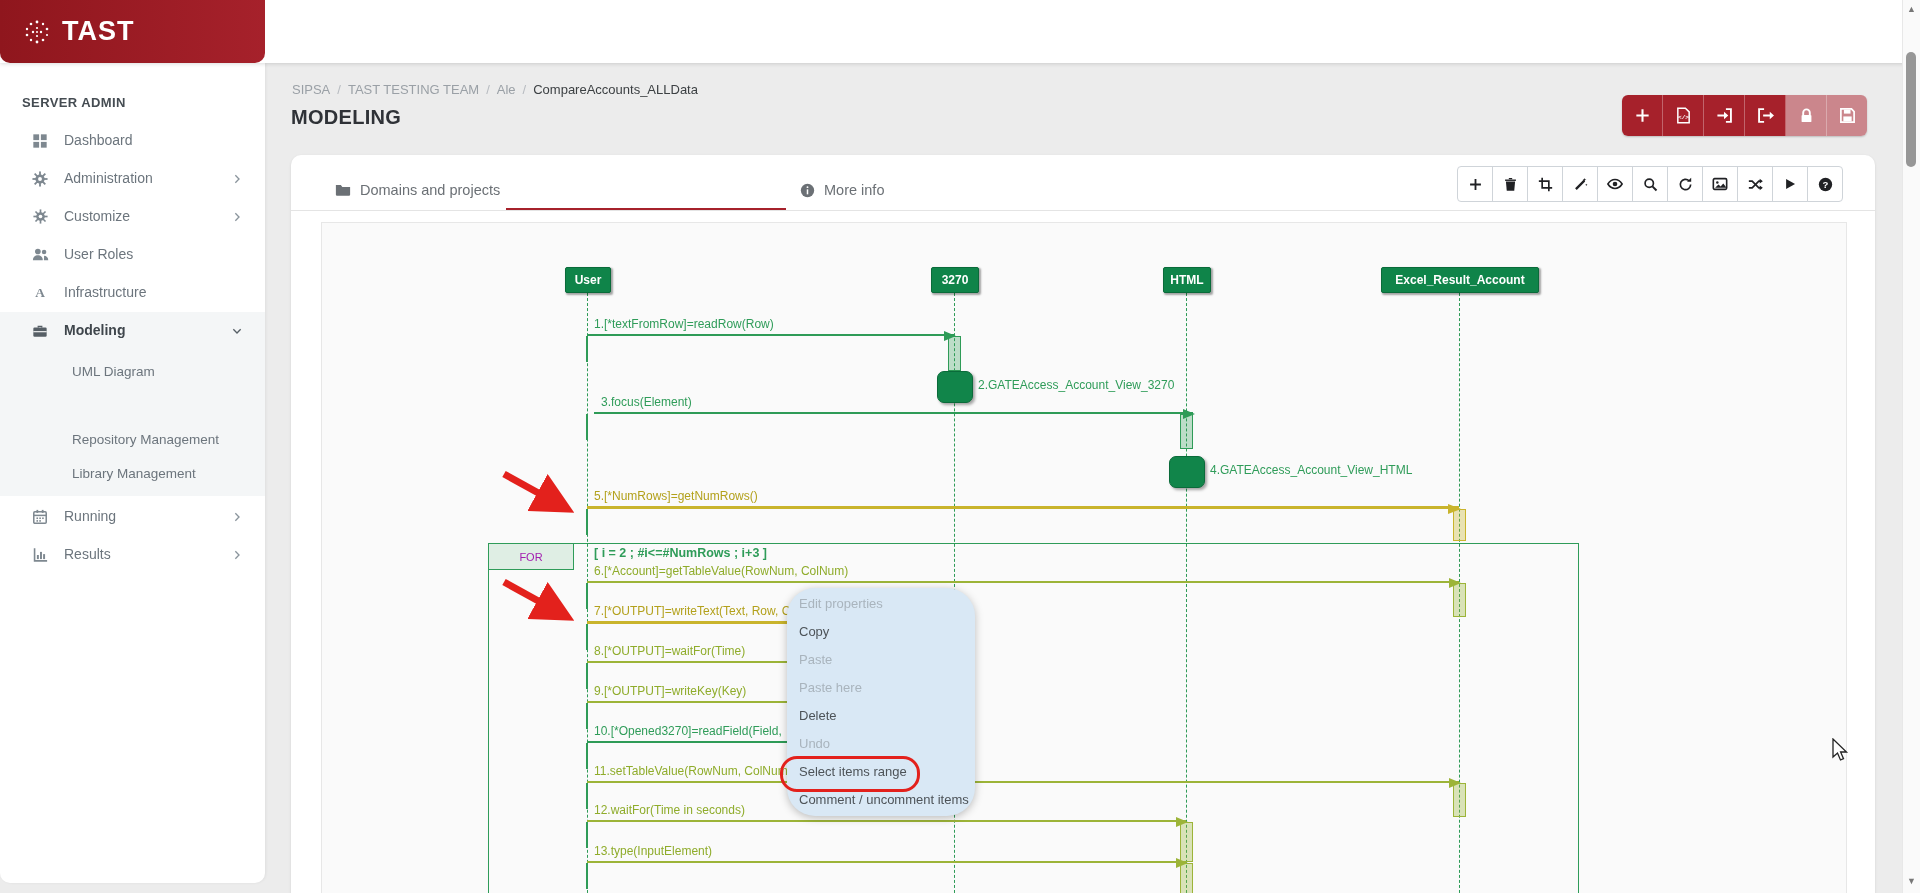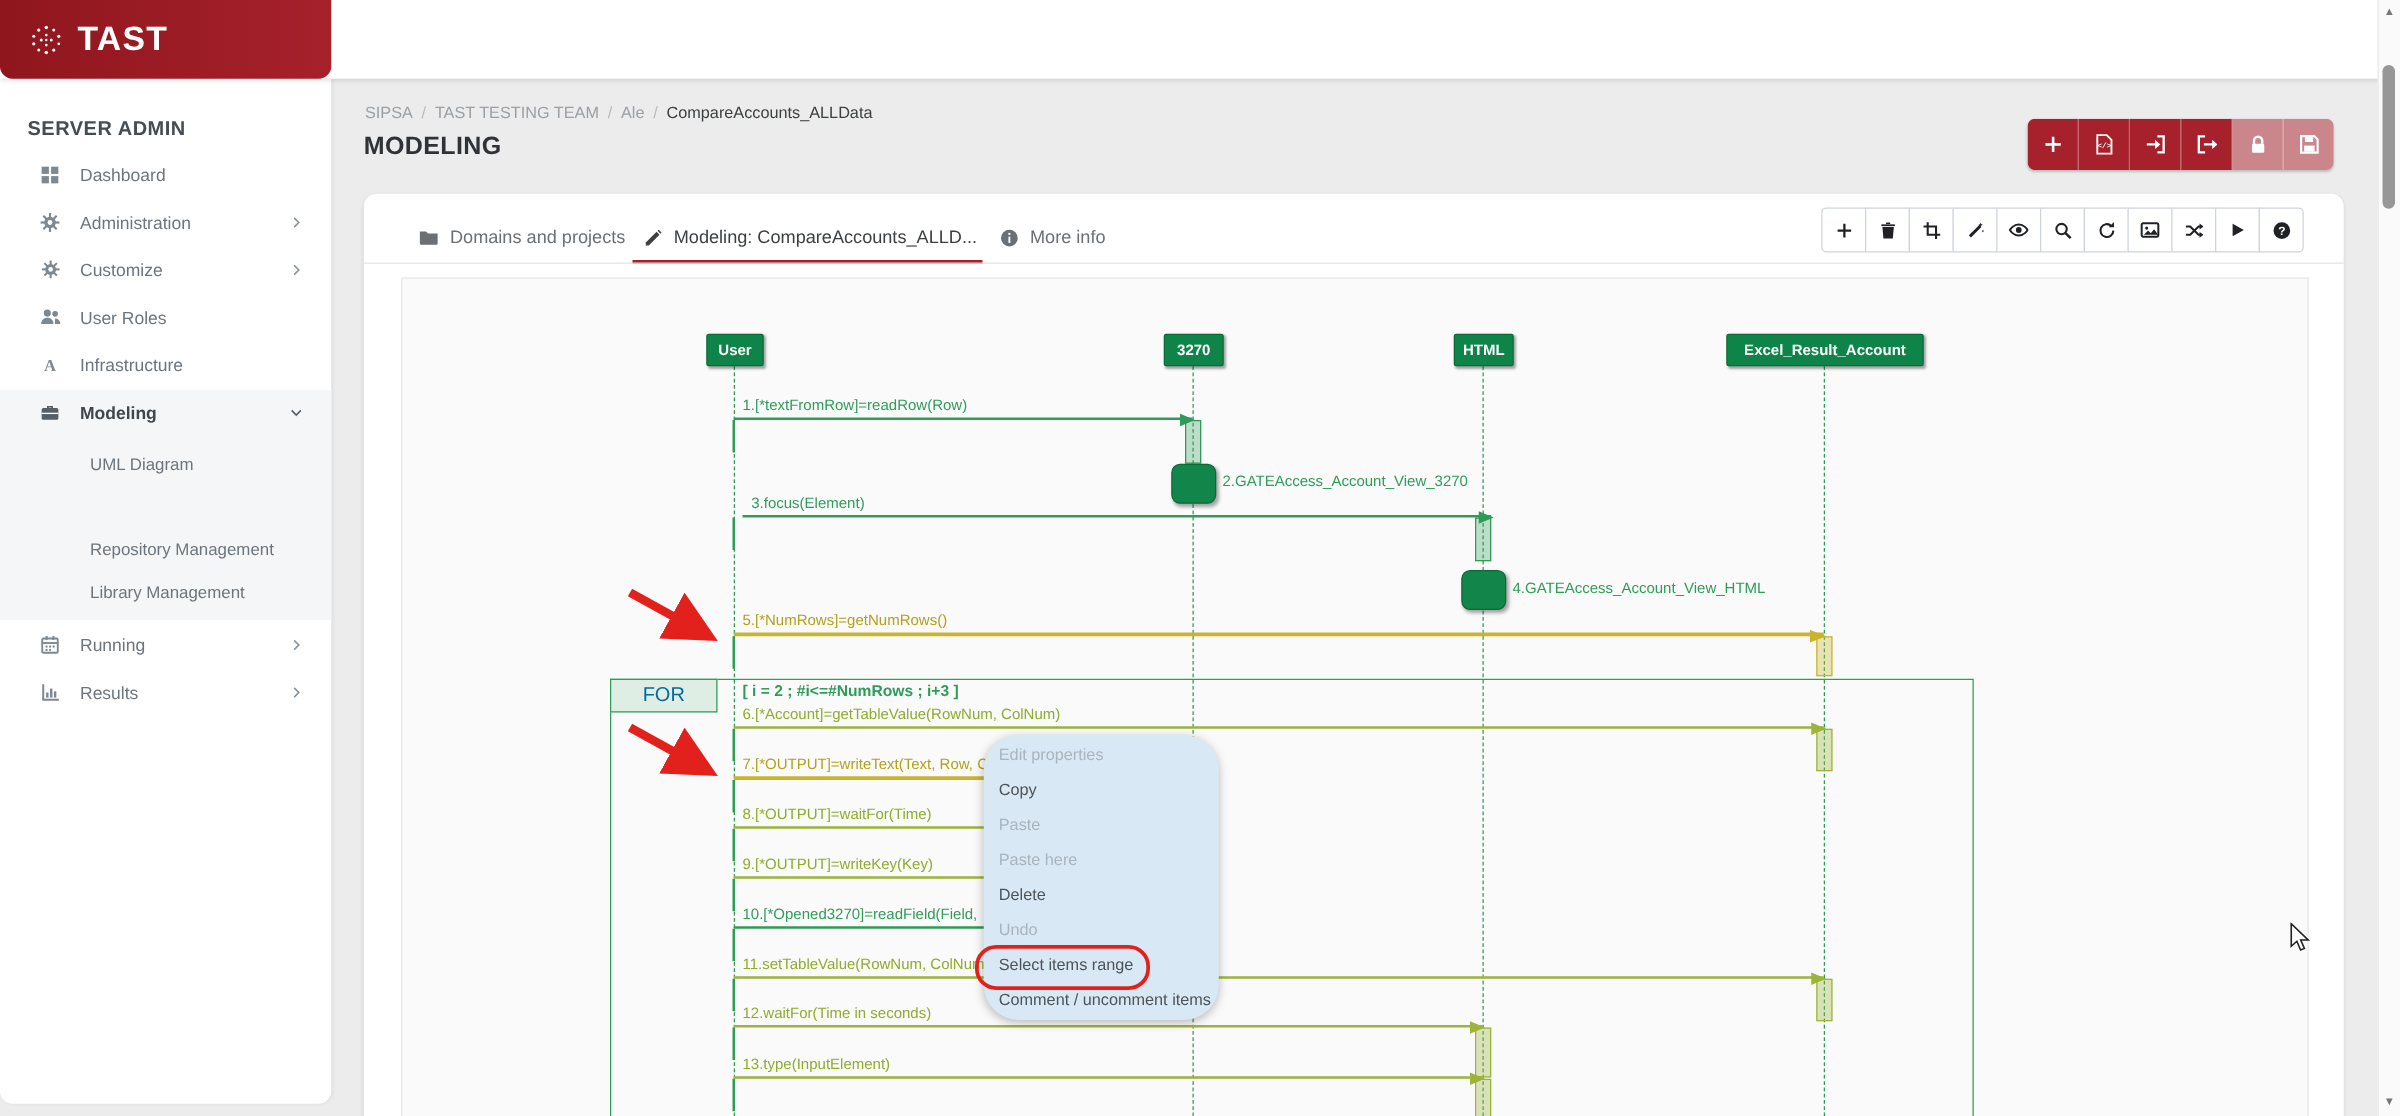--- a/index.html
+++ b/index.html
@@ -12,21 +12,21 @@
   #header{left:0;top:0;width:1920px;height:63px;background:#fff;box-shadow:0 1px 4px rgba(0,0,0,.14);z-index:30;}
   #logo{left:0;top:0;width:265px;height:63px;background:linear-gradient(90deg,#8F161D,#A6212B);
         border-radius:0 0 10px 10px;display:flex;align-items:center;padding-left:24px;box-sizing:border-box;z-index:31;}
   #logo .logo-text{color:#fff;font-size:27px;font-weight:bold;letter-spacing:1px;margin-left:12px;}
   .hdr-btn{top:18px;color:#5F6368;font-size:21px;line-height:26px;cursor:pointer;}
   #user-menu{right:40px;top:20px;display:flex;align-items:center;gap:6px;color:#6B7280;font-size:14px;cursor:pointer;}
 
   
   #sidebar{left:0;top:63px;width:265px;height:820px;background:#fff;border-radius:0 0 10px 10px;
            box-shadow:1px 0 3px rgba(0,0,0,.06);z-index:20;}
-  #side-section{left:22px;top:32px;font-size:16px;font-weight:bold;color:#454C52;letter-spacing:.4px;}
+  #side-section{left:22px;top:32px;font-size:13px;font-weight:bold;color:#454C52;letter-spacing:.4px;}
   .side-item{left:0;width:265px;height:38px;display:flex;align-items:center;cursor:pointer;}
   .side-item .s-icon{width:20px;margin-left:30px;color:#7E8890;text-align:center;}
   .side-item .s-label{margin-left:14px;font-size:14px;color:#6C757D;}
   .side-item .s-chev{position:absolute;right:22px;color:#8A949C;}
   .side-sub{left:0;width:265px;height:34px;display:flex;align-items:center;cursor:pointer;}
   .side-sub .s-label{margin-left:72px;font-size:13.5px;color:#6C757D;}
   #modeling-bg{left:0;top:249px;width:265px;height:184px;background:#F4F6F7;}
   .side-item.active .s-label{color:#3F464C;font-weight:bold;}
   .side-item.active .s-icon{color:#565F66;}
 
@@ -82,21 +82,21 @@
   .msg.selected .msg-head{border-left:13px solid #C9B42C;bottom:-8px;}
   .tick{position:absolute;width:2px;background:#2E9B57;}
   .activation{position:absolute;width:11px;border:1px solid #2E9B57;background:rgba(46,155,87,.30);}
   .activation.olive{border-color:#9CB438;background:rgba(156,180,56,.35);}
   .activation.yellow{border-color:#C9B42C;background:rgba(201,180,44,.35);}
   .exec-block{position:absolute;width:34px;height:30px;background:#11854A;border:1px solid #0A6B3A;
               border-radius:7px;box-shadow:2px 2px 3px rgba(0,0,0,.35);cursor:pointer;}
   .block-label{position:absolute;font-size:12px;color:#2F9C59;white-space:nowrap;}
   #for-box{left:166px;top:320px;width:1089px;height:370px;border:1.5px solid #2F9C59;}
   #for-label{left:166px;top:320px;width:84px;height:25px;background:#DFEEE4;border:1px solid #2F9C59;
-             font-size:16px;color:#0369a1;display:flex;align-items:center;justify-content:center;}
+             font-size:11px;color:#a21caf;display:flex;align-items:center;justify-content:center;}
   #for-cond{left:272px;top:323px;font-size:12.5px;font-weight:bold;color:#2F9C59;white-space:nowrap;}
 
   
   #context-menu{left:787px;top:588px;width:188px;background:#D9E8F5;box-shadow:0 2px 8px rgba(0,0,0,.25);
                 z-index:50;padding:2px 0;border-radius:28px;}
   .menu-item{height:28px;line-height:28px;padding-left:12px;font-size:13px;color:#4D5358;cursor:pointer;white-space:nowrap;}
   .menu-item.disabled{color:#A9B4BD;cursor:default;}
   #annotation-ellipse{left:780px;top:756px;width:134px;height:30px;border:3px solid #E3211C;
                       border-radius:17px;z-index:60;pointer-events:none;}
 
@@ -408,26 +408,20 @@
     </div>
 </div>
 
 <div id="card" class="abs">
   <div class="tab abs" style="left:44px;">
     <svg class="ic" width="16" height="16" fill="#6B7075">
         <use href="#i-folder"></use>
       </svg>
     <span>Domains and projects</span>
   </div>
-  <div class="tab active abs" style="left:224px;">
-    <svg class="ic" width="15" height="15" fill="#3C4043">
-        <use href="#i-pencil"></use>
-      </svg>
-    <span>Modeling: CompareAccounts_ALLD...</span>
-  </div>
   <div id="tab-underline" class="abs"></div>
   <div class="tab abs" style="left:509px;">
     <svg class="ic" width="15" height="15" fill="#6B7075">
         <use href="#i-info"></use>
       </svg>
     <span>More info</span>
   </div>
   <div id="tabs-border" class="abs"></div>
 
   <div id="dtoolbar" class="abs">

